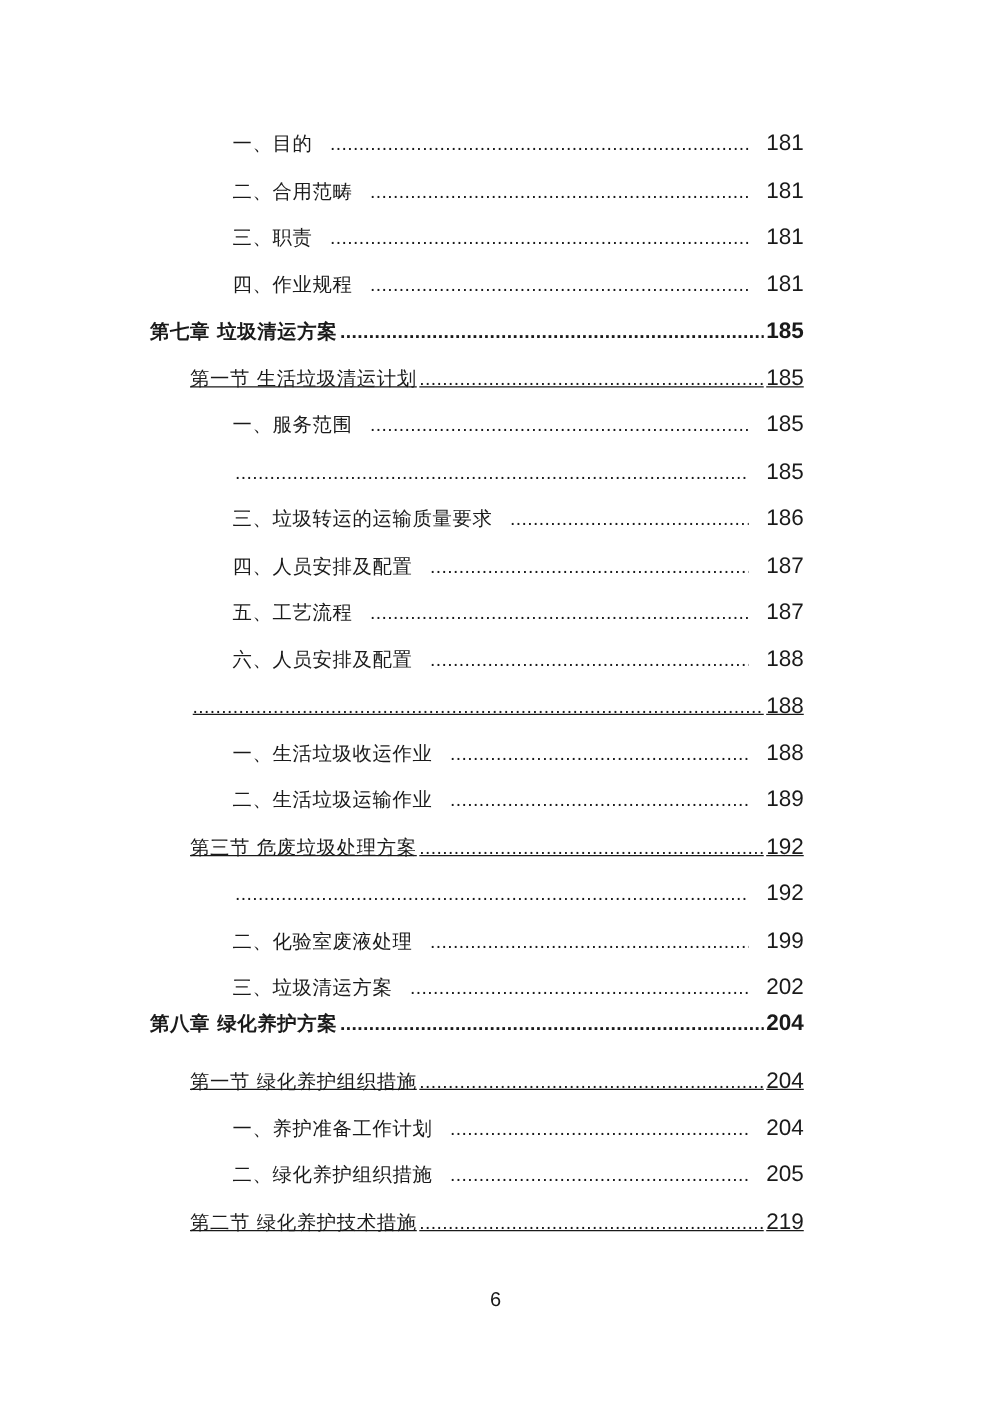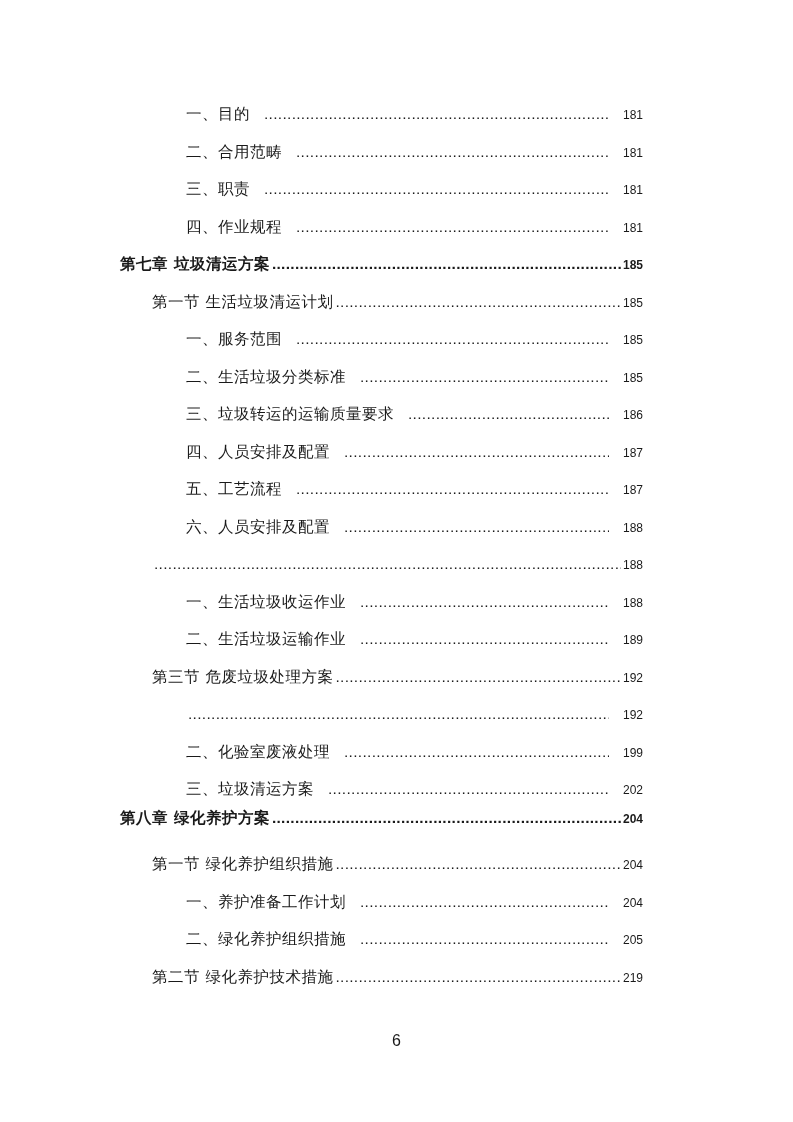--- a/index.html
+++ b/index.html
@@ -2,27 +2,27 @@
 <html><head>
 <meta charset="utf-8">
 <style>
   html, body { margin: 0; padding: 0; background: #ffffff; }
   body { width: 793px; height: 1122px; position: relative; overflow: hidden;
          font-family: "DejaVu Sans", "Liberation Sans", sans-serif; color: #1a1a1a; }
   .toc { position: absolute; left: 0; top: 101px; width: 793px; }
   .row { position: absolute; display: flex; align-items: baseline; height: 26px;
          font-size: 15.5px; line-height: 26px; right: 150px; }
   .row.l1 { left: 120px; font-weight: bold; font-size: 15.5px; }
-  .row.l2 { left: 152px; }
+  .row.l2 { left: 152px; text-decoration: underline; }
   .row.l3 { left: 186px; gap: 12px; }
   .row .title { white-space: nowrap; flex: 0 0 auto; letter-spacing: 0.5px; }
   .row .dots { flex: 1 1 auto; overflow: hidden; white-space: nowrap; margin: 0 2px;
                font-family: "Liberation Sans", sans-serif; letter-spacing: 0.3px; color: #1a1a1a; }
   .row .dots::after { content: "................................................................................................................................................................................................................................................"; }
-  .row .page { flex: 0 0 auto; font-family: "Liberation Sans", sans-serif; font-size: 12px; }
+  .row .page { flex: 0 0 auto; font-family: "Liberation Sans", sans-serif; font-size: 18px; }
   .page-number { position: absolute; top: 1032px; left: 0; width: 793px; text-align: center;
                  font-family: "Liberation Sans", sans-serif; font-size: 16px; }
 </style>
 </head>
 <body>
 
 <div class="toc">
   <div class="row l3" style="top:0px">
       <span class="title">一、目的</span>
       <span class="dots"></span>
@@ -52,21 +52,20 @@
       <span class="title">第一节  生活垃圾清运计划</span>
       <span class="dots"></span>
       <span class="page">185</span>
     </div>
   <div class="row l3" style="top:225px">
       <span class="title">一、服务范围</span>
       <span class="dots"></span>
       <span class="page">185</span>
     </div>
   <div class="row l3" style="top:262.5px">
-      <span class="title">二、生活垃圾分类标准</span>
       <span class="dots"></span>
       <span class="page">185</span>
     </div>
   <div class="row l3" style="top:300px">
       <span class="title">三、垃圾转运的运输质量要求</span>
       <span class="dots"></span>
       <span class="page">186</span>
     </div>
   <div class="row l3" style="top:337.5px">
       <span class="title">四、人员安排及配置</span>

